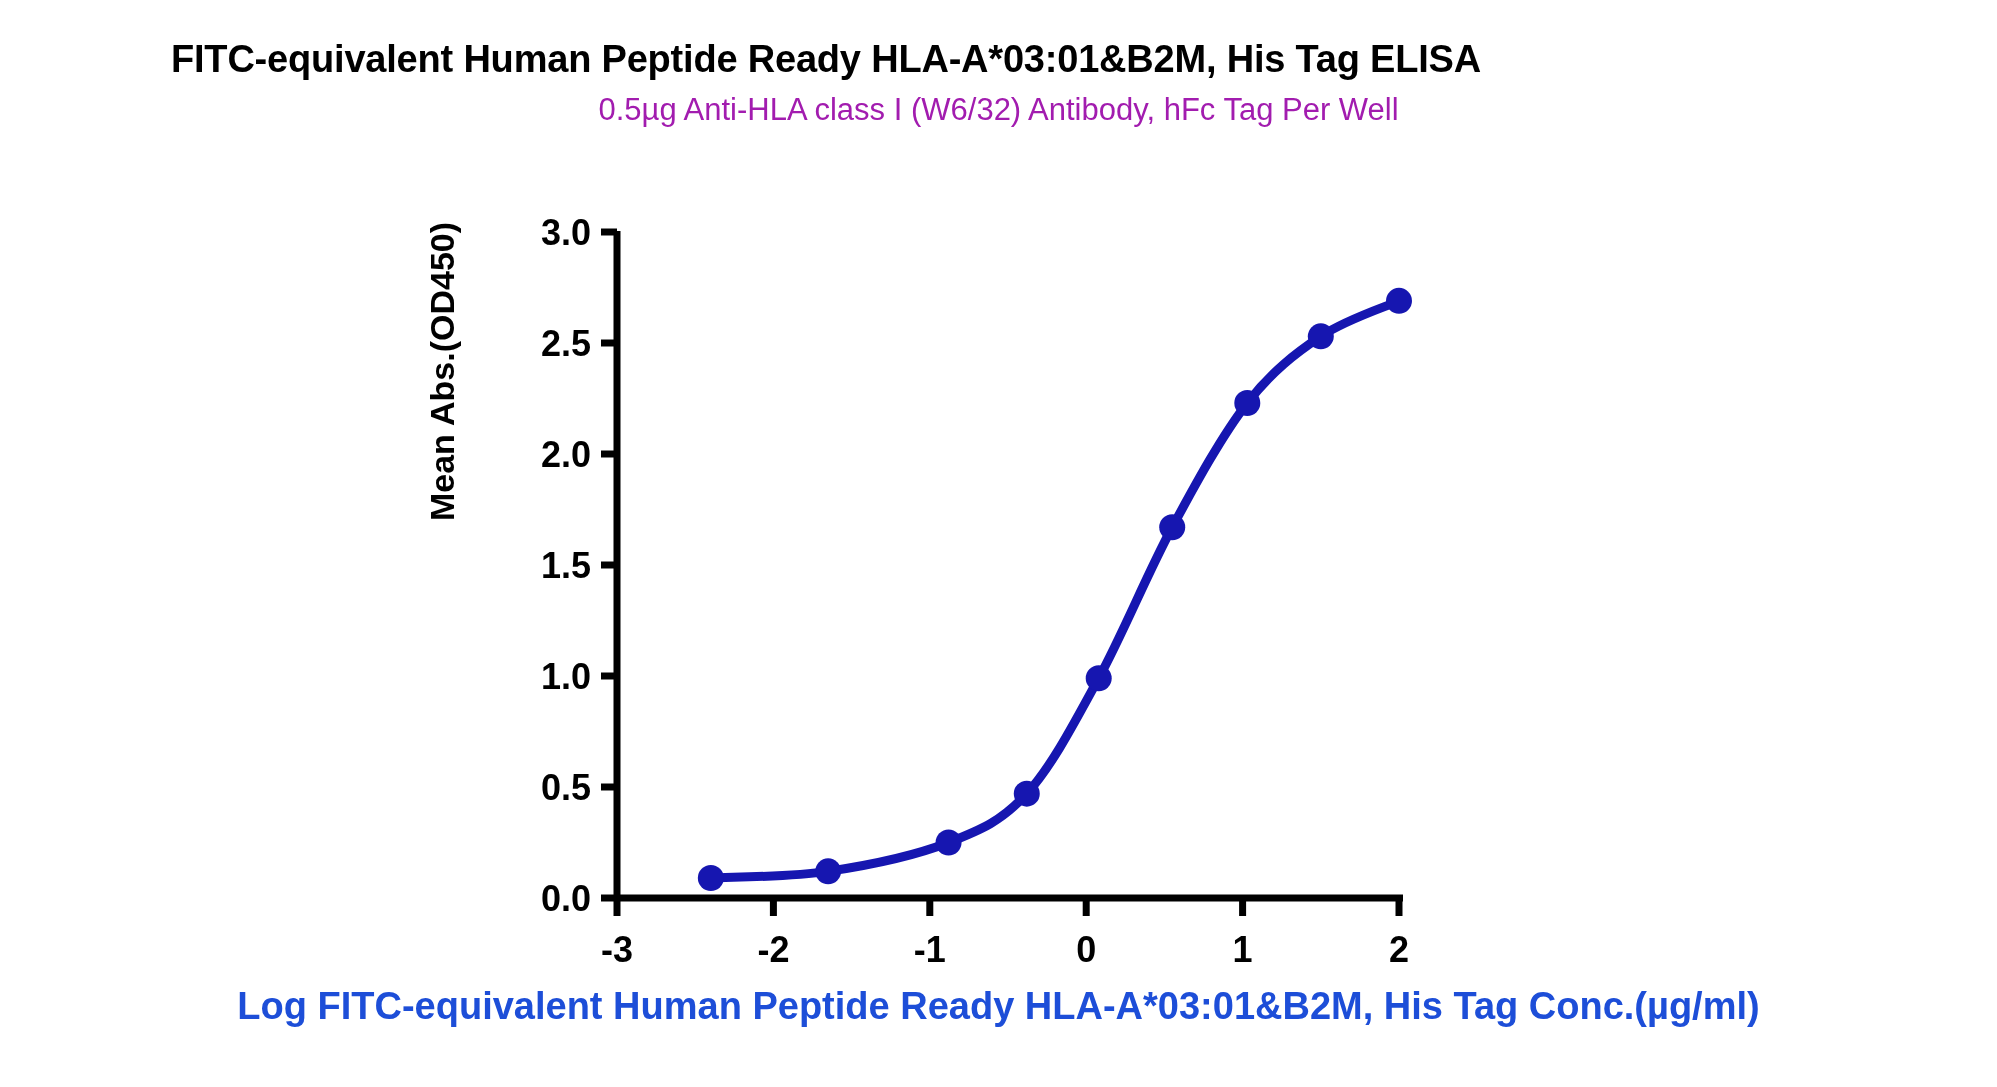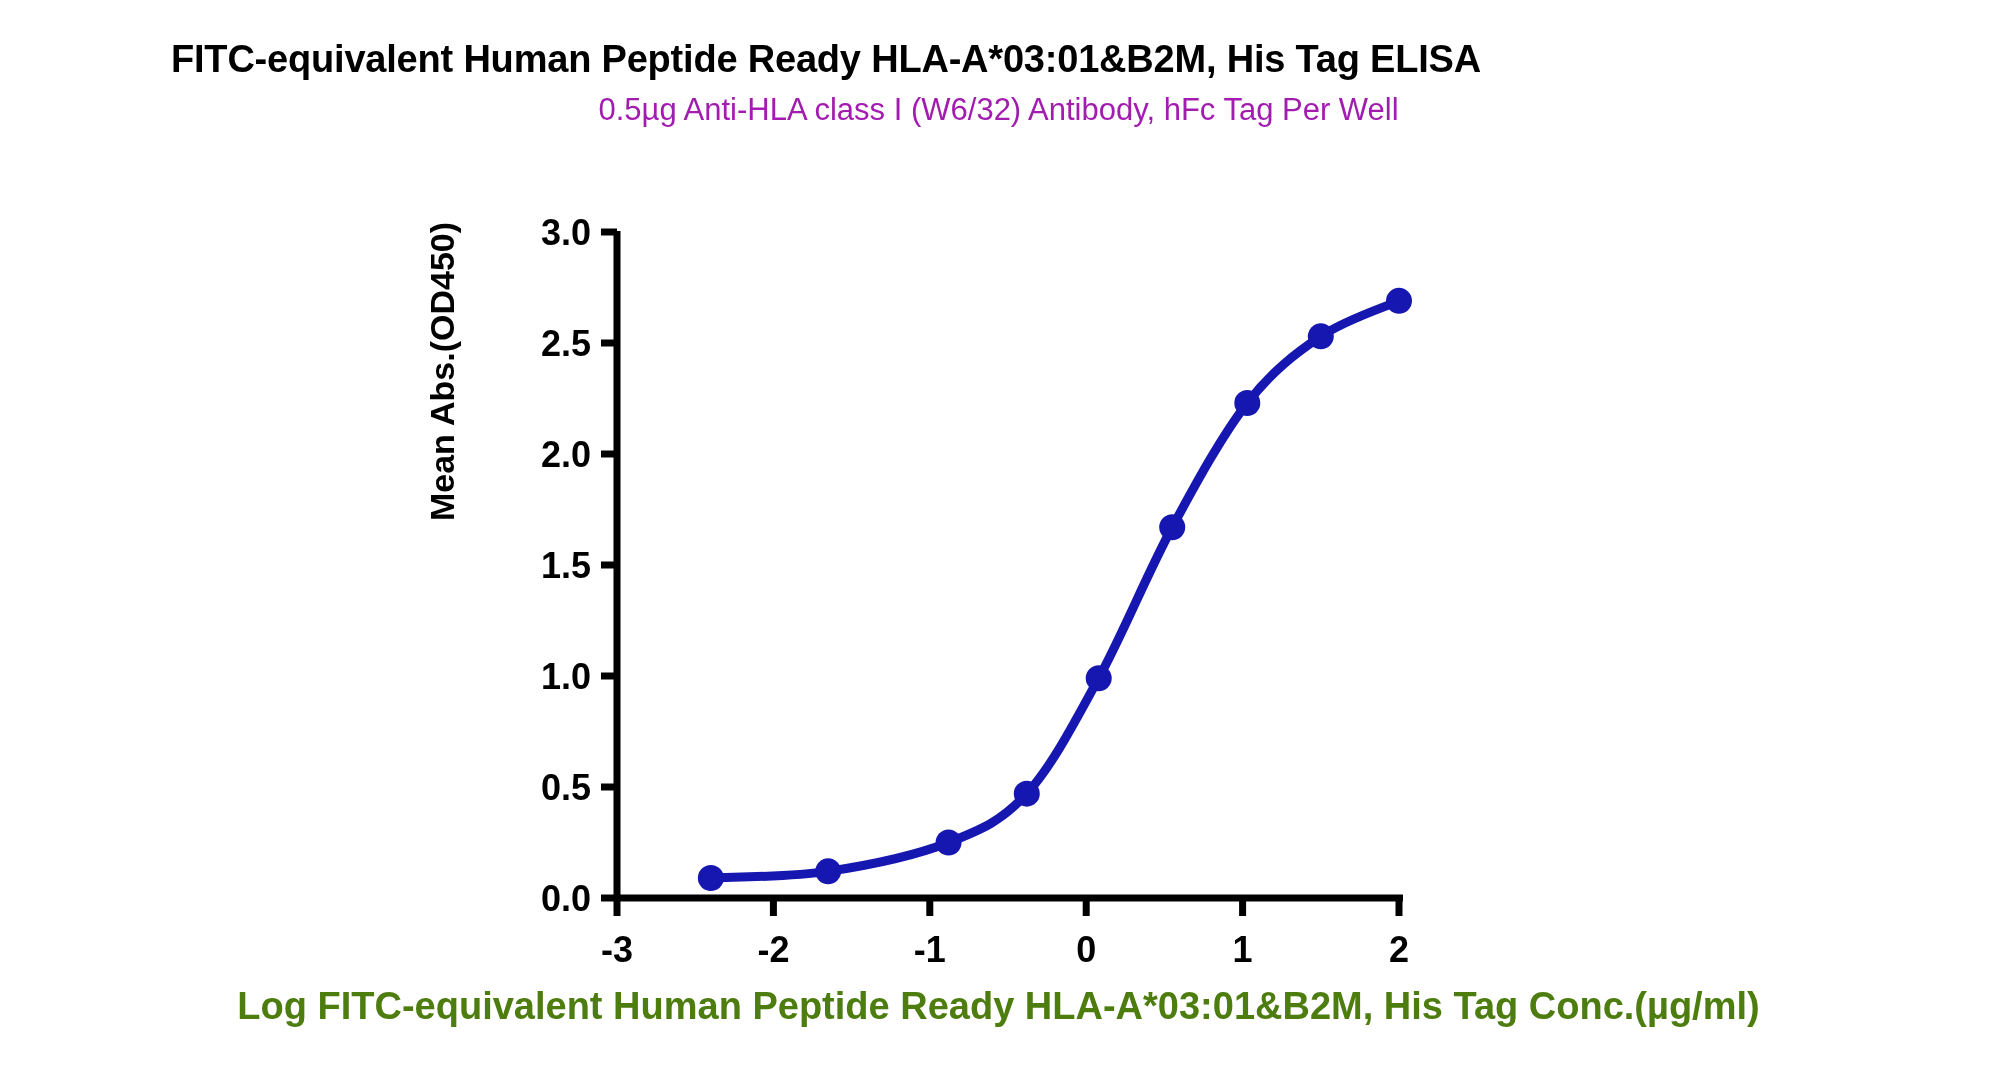--- a/index.html
+++ b/index.html
@@ -32,21 +32,21 @@
     font-weight:normal;
     color:#a21caf;
     white-space:nowrap;
   }
   .xaxis-title{
     position:absolute;
     left:0;top:985px;width:1997px;
     text-align:center;
     font-size:38px;
     font-weight:bold;
-    color:#4d7c0f;
+    color:#1d4ed8;
     white-space:nowrap;
   }
   .yaxis-title{
     position:absolute;
     left:442px;top:352px;
     width:420px;
     transform:rotate(-90deg);
     transform-origin:center center;
     margin-left:-210px;
     text-align:center;

